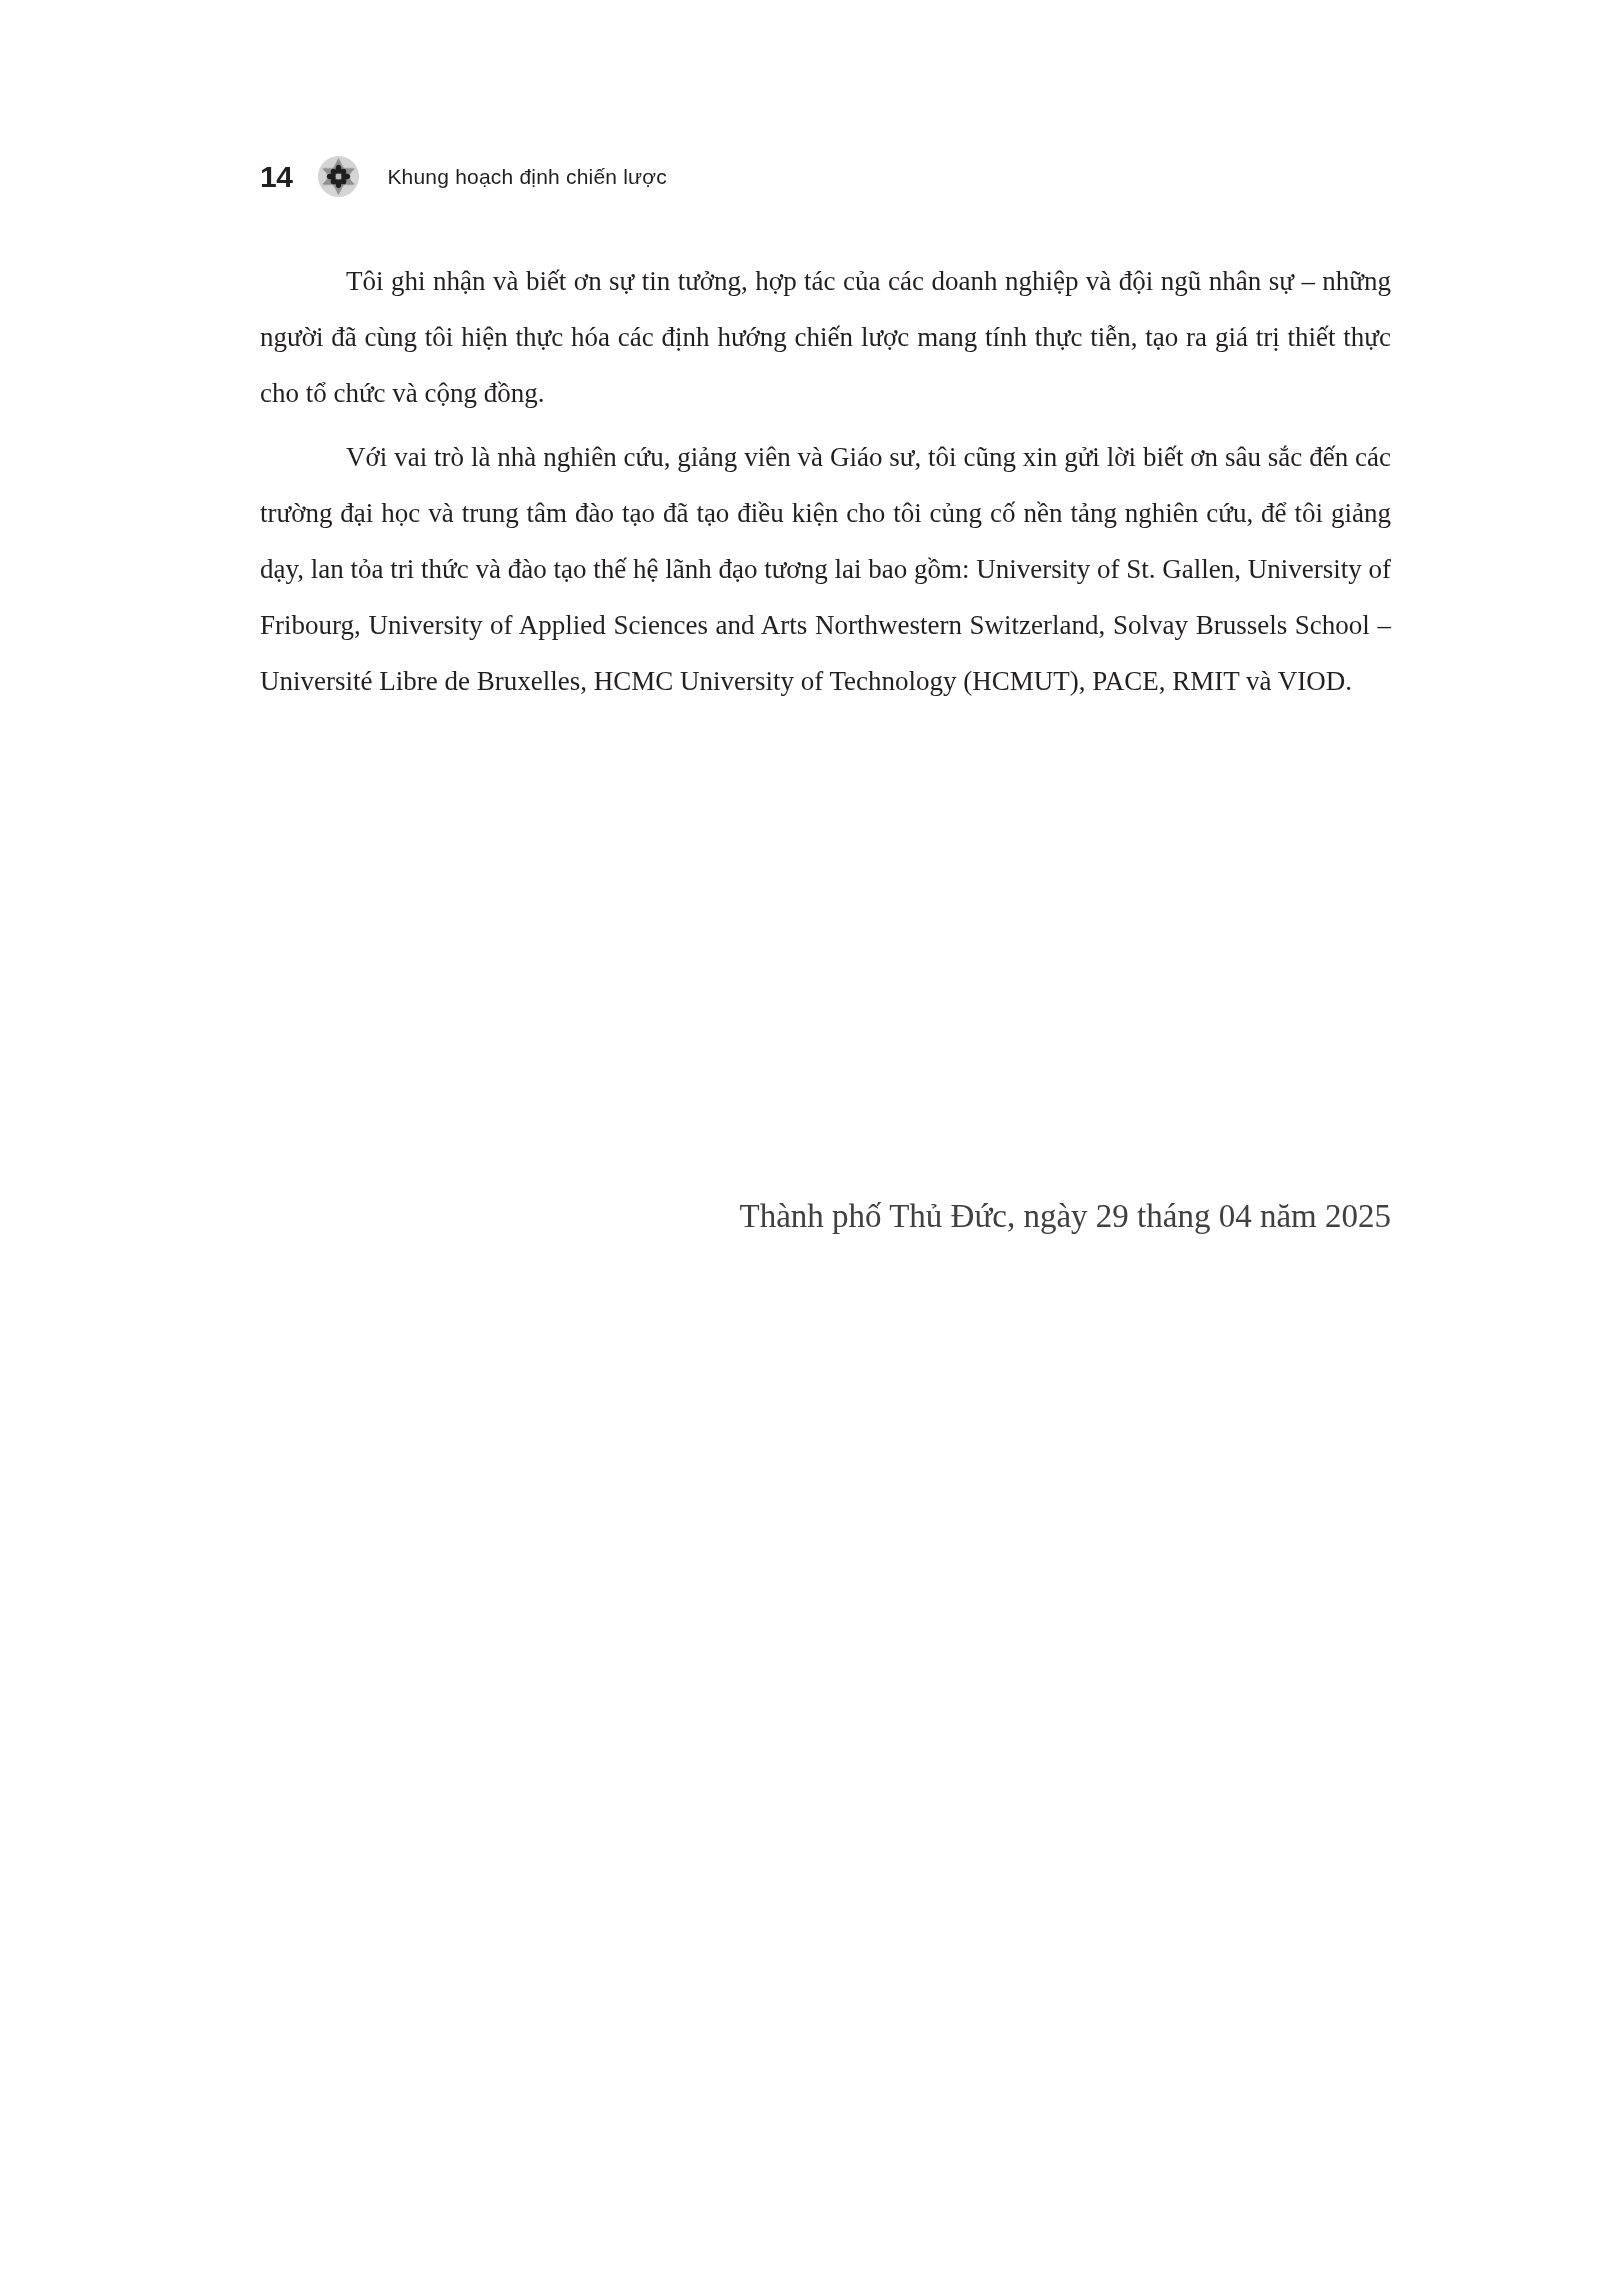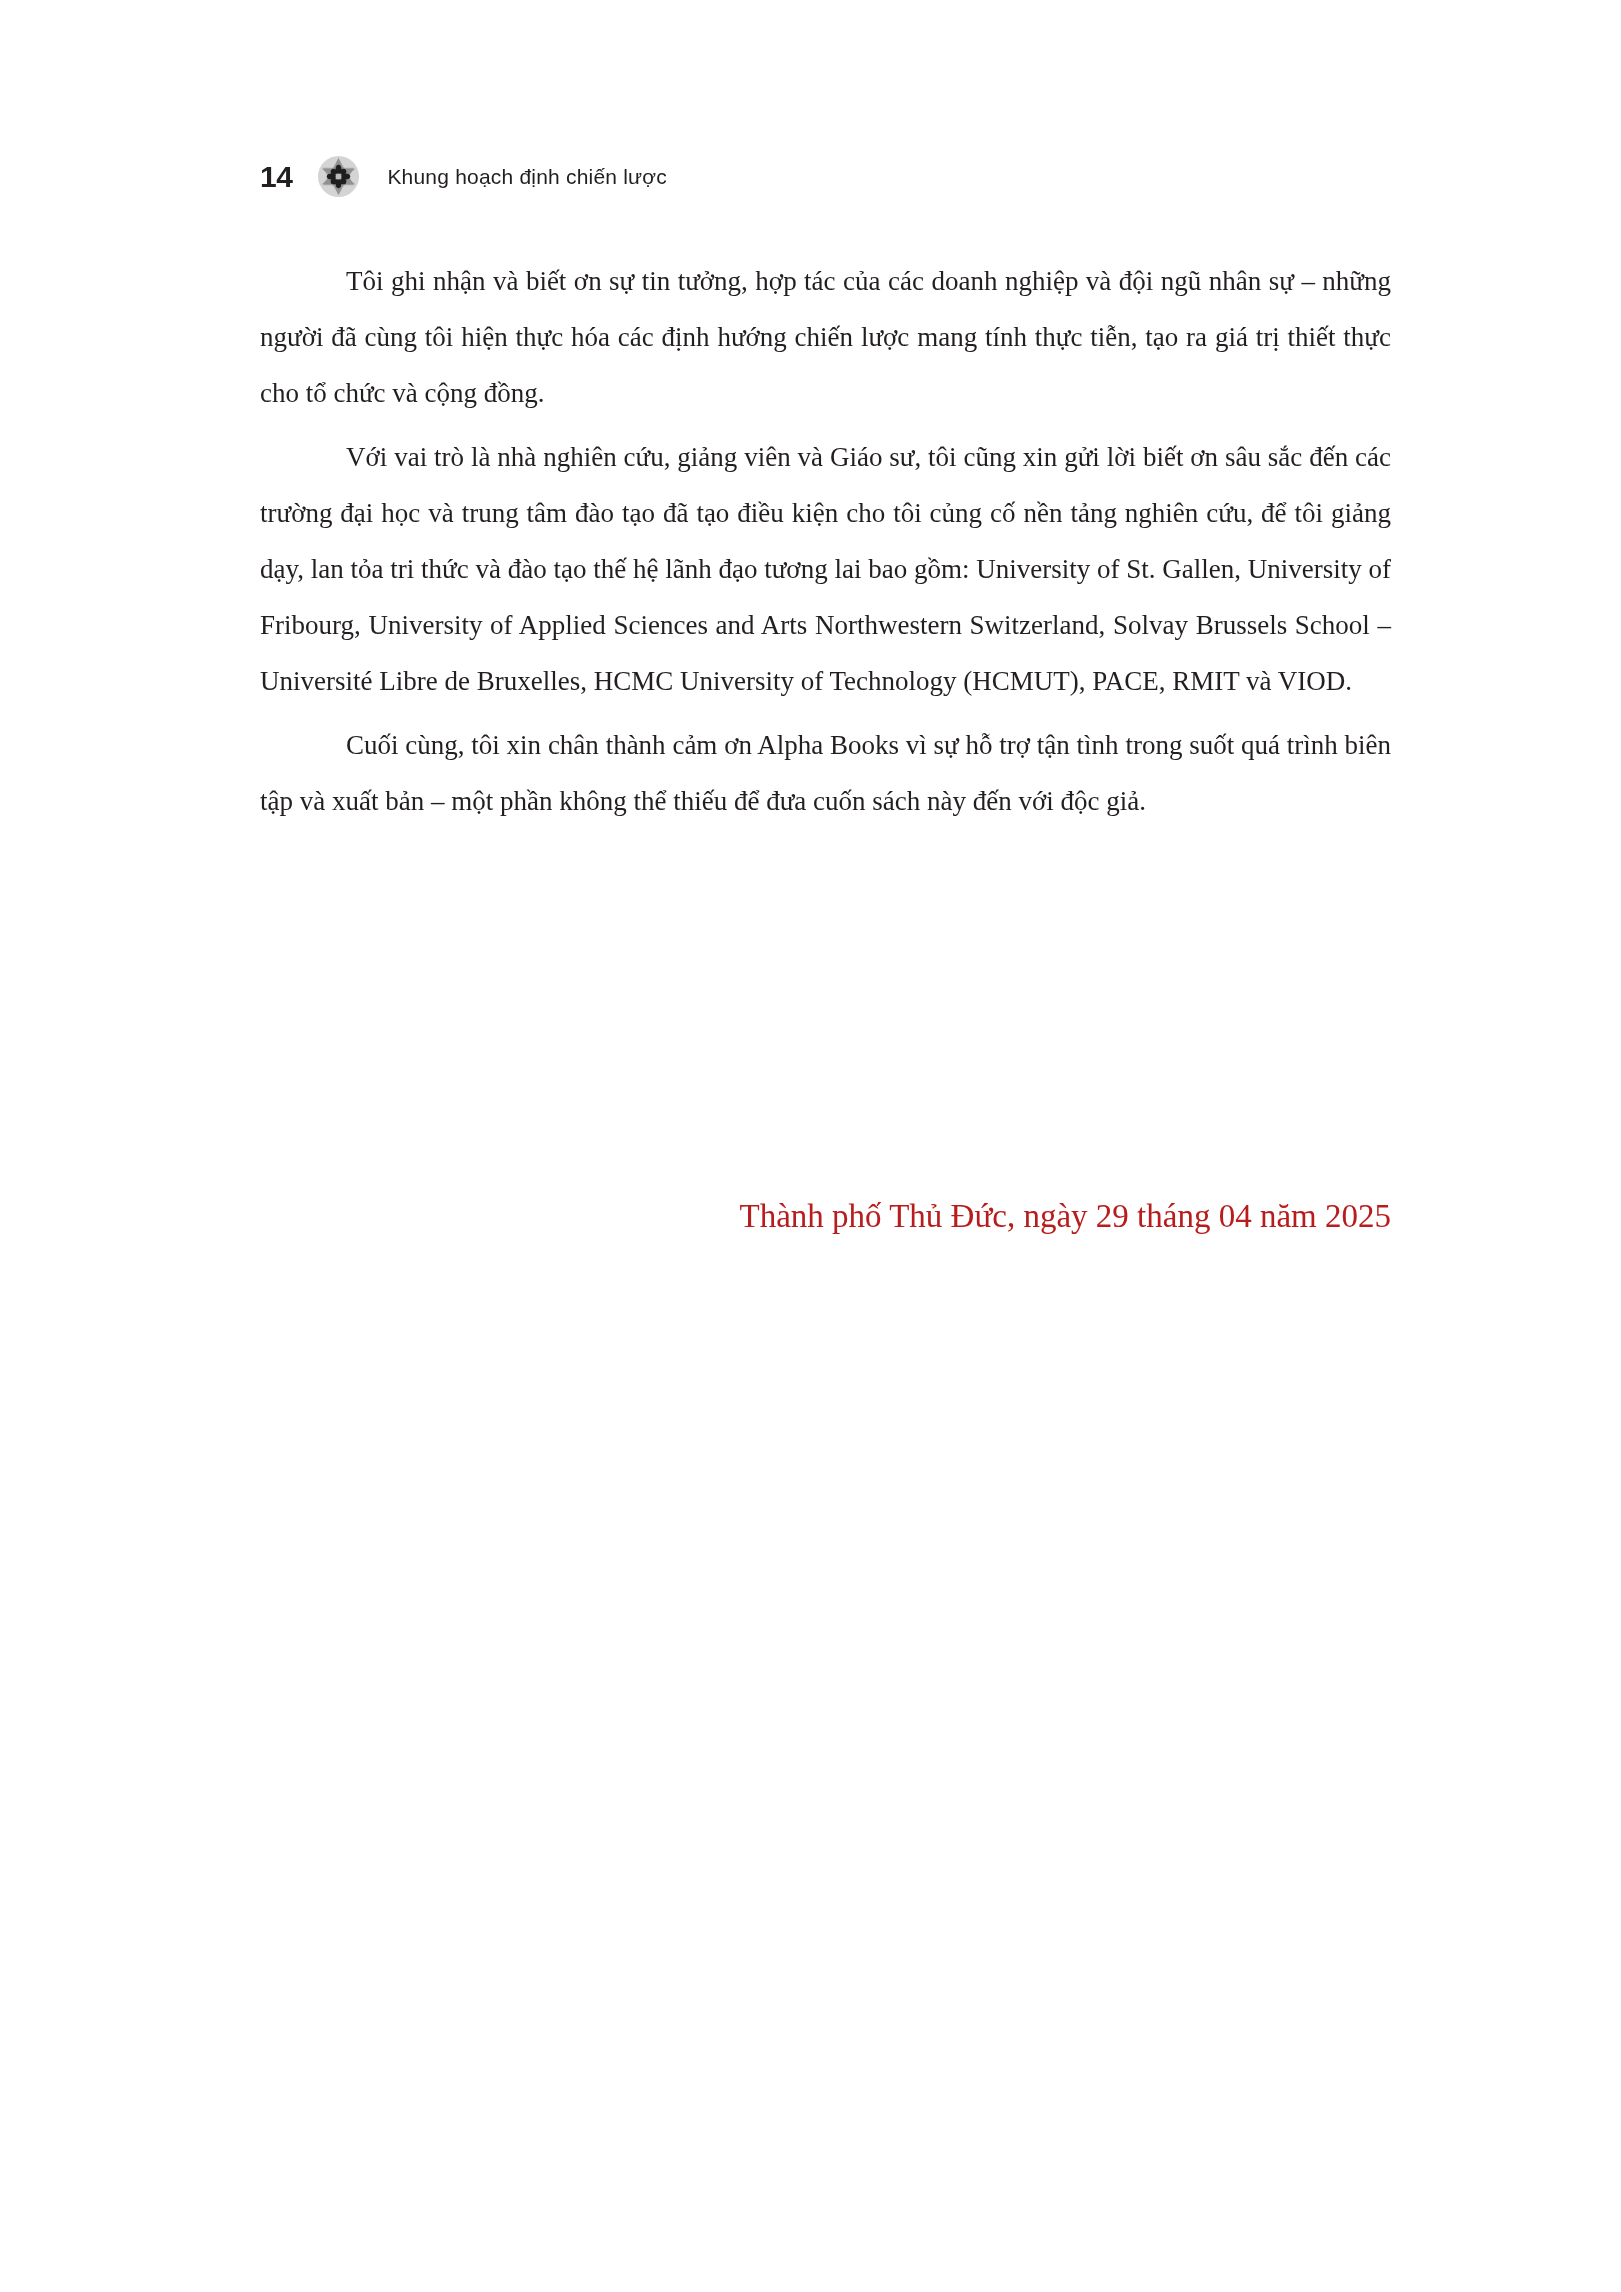--- a/index.html
+++ b/index.html
@@ -59,21 +59,21 @@
     }
     .signature {
       position: absolute;
       left: 260px;
       top: 1188px;
       width: 1131px;
       text-align: right;
       font-family: "Liberation Serif", "DejaVu Serif", serif;
       font-size: 33px;
       line-height: 56px;
-      color: #b91c1c;
+      color: #404040;
     }
     .signature .author {
       font-weight: bold;
     }
   </style>
 </head>
 <body>
 
 <div class="running-header">
   <span class="page-number">14</span>
@@ -95,19 +95,18 @@
       </g>
       <circle cx="22" cy="22" r="3" fill="#bcbcbc"></circle>
     </svg>
   </span>
   <span class="running-title">Khung hoạch định chiến lược</span>
 </div>
 
 <div class="body-text">
   <p>Tôi ghi nhận và biết ơn sự tin tưởng, hợp tác của các doanh nghiệp và đội ngũ nhân sự – những người đã cùng tôi hiện thực hóa các định hướng chiến lược mang tính thực tiễn, tạo ra giá trị thiết thực cho tổ chức và cộng đồng.</p>
   <p>Với vai trò là nhà nghiên cứu, giảng viên và Giáo sư, tôi cũng xin gửi lời biết ơn sâu sắc đến các trường đại học và trung tâm đào tạo đã tạo điều kiện cho tôi củng cố nền tảng nghiên cứu, để tôi giảng dạy, lan tỏa tri thức và đào tạo thế hệ lãnh đạo tương lai bao gồm: University of St. Gallen, University of Fribourg, University of Applied Sciences and Arts Northwestern Switzerland, Solvay Brussels School – Université Libre de Bruxelles, HCMC University of Technology (HCMUT), PACE, RMIT và VIOD.</p>
-  <p>Cuối cùng, tôi xin chân thành cảm ơn Alpha Books vì sự hỗ trợ tận tình trong suốt quá trình biên tập và xuất bản – một phần không thể thiếu để đưa cuốn sách này đến với độc giả.</p>
 </div>
 
 <div class="signature">
   <div>Thành phố Thủ Đức, ngày 29 tháng 04 năm 2025</div>
 </div>
 
 
 </body></html>

